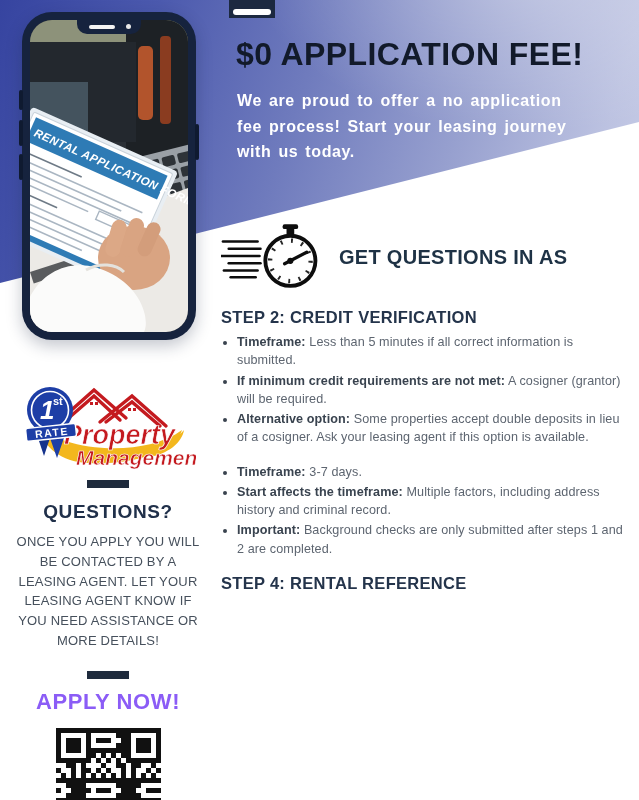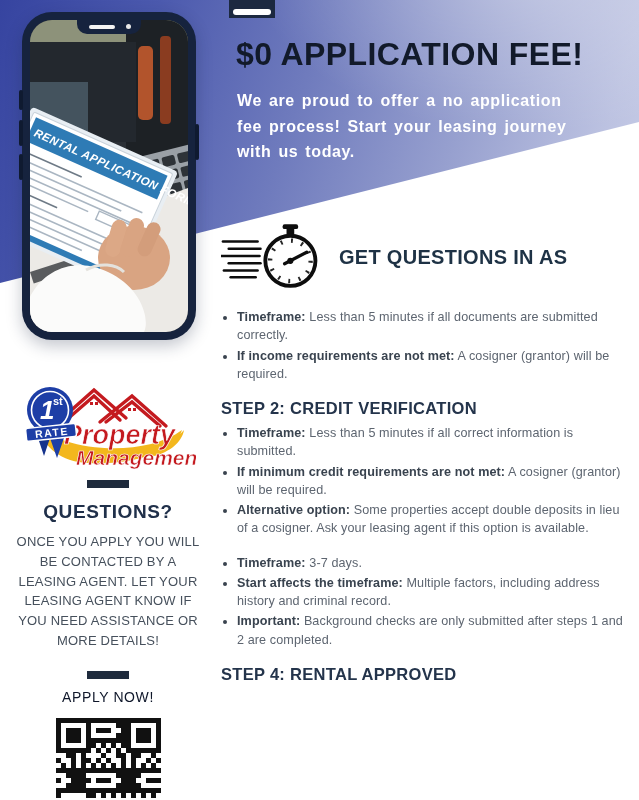--- a/index.html
+++ b/index.html
@@ -31,21 +31,21 @@
   .phone .notch .cam{position:absolute;right:10px;top:4px;width:5px;height:5px;border-radius:50%;background:#e8e8e8;}
   .phone .btn{position:absolute;width:4px;background:#0f1a30;border-radius:2px;}
   .btn.b1{left:-3px;top:78px;height:20px;} .btn.b2{left:-3px;top:108px;height:26px;}
   .btn.b3{left:-3px;top:142px;height:26px;} .btn.b4{right:-3px;top:112px;height:36px;}
 
   
   .sidebar{position:absolute;left:0;top:350px;width:216px;display:flex;flex-direction:column;align-items:center;text-align:center;}
   .bar{width:42px;height:8px;background:#1f2b3d;}
   .q-head{font-size:19px;font-weight:800;letter-spacing:.6px;color:#20304a;margin-top:13px;}
   .q-body{width:188px;font-size:13px;font-weight:500;letter-spacing:.2px;line-height:1.52;color:#46505c;margin-top:9px;}
-  .apply-head{font-size:14px;font-weight:400;letter-spacing:.6px;color:#0f172a;margin-top:10px;}
+  .apply-head{font-size:22px;font-weight:700;letter-spacing:.6px;color:#8b5cf6;margin-top:10px;}
   .qr{margin-top:13px;width:105px;height:105px;background:#ffffff;position:relative;}
   .qr .cell{position:absolute;width:5px;height:5px;background:#111;}
 
   
   .rightcol{position:absolute;left:221px;top:0;width:410px;}
   .approval-row{margin-top:222px;display:flex;align-items:center;gap:12px;}
   .approval-head{font-size:20px;font-weight:800;letter-spacing:.3px;line-height:1.25;color:#1e3245;}
   .intro{margin-top:8px;font-size:12.6px;line-height:1.5;letter-spacing:.1px;color:#5d6570;width:406px;}
   .step{margin-top:16px;}
   .step h3{margin:0 0 6px 0;font-size:16.5px;font-weight:800;letter-spacing:.3px;color:#24344b;}
@@ -429,42 +429,38 @@
         <line x1="66" y1="43" x2="89" y2="31" stroke="#0d0d0d" stroke-width="3.4" stroke-linecap="round"></line>
         <circle cx="72" cy="40" r="3.2" fill="#0d0d0d"></circle>
       </svg>
       <div class="approval-head">
         <div>GET QUESTIONS IN AS</div>
       </div>
     </div>
 
 
     <div class="step">
-      <ul>
-        <li><span class="lead">Timeframe:</span> <span>Less than 5 minutes if all documents are submitted correctly.</span></li>
-        <li><span class="lead">If income requirements are not met:</span> <span>A cosigner (grantor) will be required.</span></li>
-      </ul>
     </div>
 
     <div class="step">
       <h3>STEP 2: CREDIT VERIFICATION</h3>
       <ul>
         <li><span class="lead">Timeframe:</span> <span>Less than 5 minutes if all correct information is submitted.</span></li>
         <li><span class="lead">If minimum credit requirements are not met:</span> <span>A cosigner (grantor) will be required.</span></li>
         <li><span class="lead">Alternative option:</span> <span>Some properties accept double deposits in lieu of a cosigner. Ask your leasing agent if this option is available.</span></li>
       </ul>
     </div>
 
     <div class="step">
       <ul>
         <li><span class="lead">Timeframe:</span> <span>3-7 days.</span></li>
         <li><span class="lead">Start affects the timeframe:</span> <span>Multiple factors, including address history and criminal record.</span></li>
         <li><span class="lead">Important:</span> <span>Background checks are only submitted after steps 1 and 2 are completed.</span></li>
       </ul>
     </div>
 
     <div class="step">
-      <h3>STEP 4: RENTAL APPROVED</h3>
+      <h3>STEP 4: RENTAL REFERENCE</h3>
 
     </div>
 
   </div>
 </div>
 
 </body></html>

